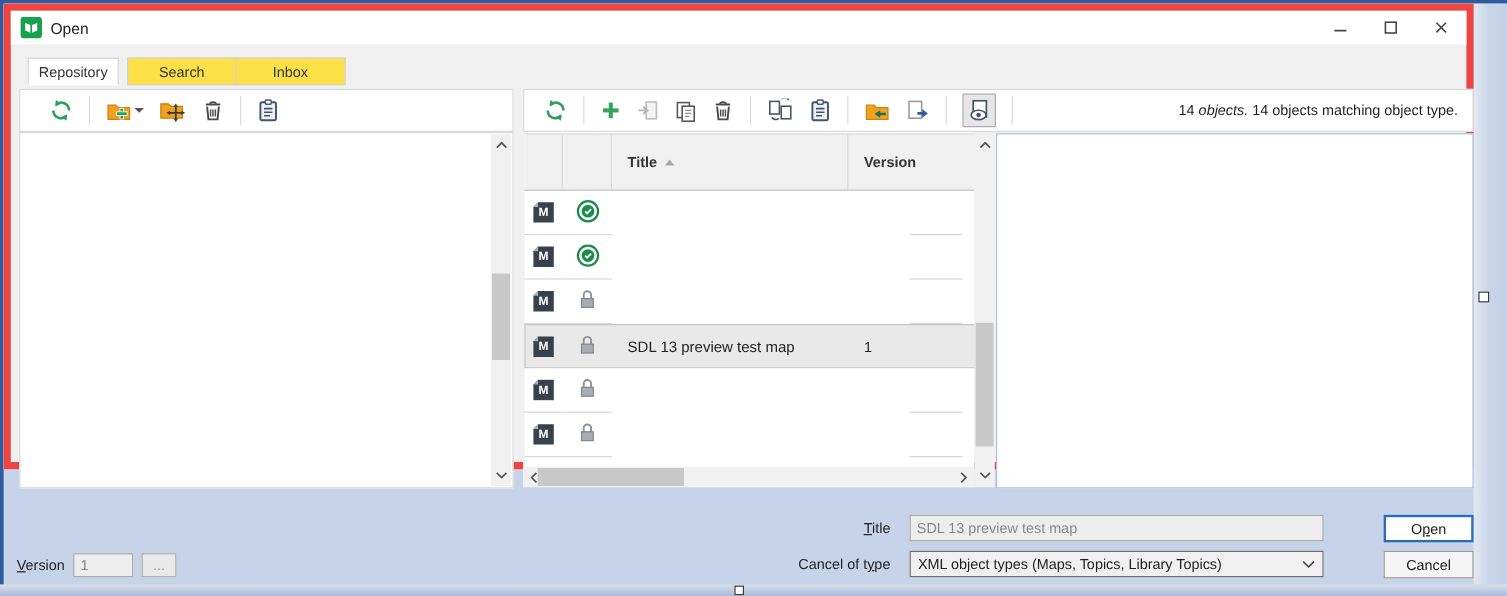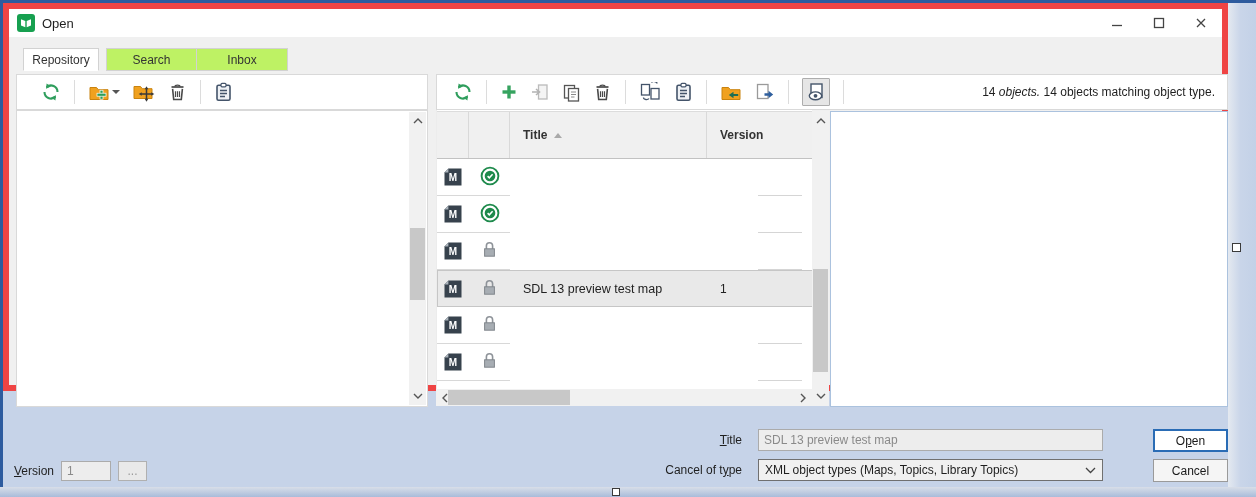--- a/index.html
+++ b/index.html
@@ -23,21 +23,21 @@
   .dialog{position:absolute;left:3px;top:3px;width:1225px;height:388px;
     background:var(--dialog_bg,#f0f0f0);border:6px solid #ef4444;box-sizing:border-box;}
 
   .titlebar{position:absolute;left:0;top:0;width:100%;height:28px;background:#fff;display:flex;align-items:center;}
   .app-icon{margin-left:8px;width:18px;height:18px;display:inline-flex;}
   .title-text{margin-left:7px;font-size:13px;color:#1f1f1f;}
   .win-controls{position:absolute;right:0;top:0;height:28px;display:flex;}
   .win-btn{width:42px;height:28px;display:flex;align-items:center;justify-content:center;cursor:pointer;}
 
   .tab{position:absolute;top:39px;height:23px;box-sizing:border-box;border:1px solid #d2d2d2;
-    background:#bef264;display:flex;align-items:center;justify-content:center;color:#333;cursor:pointer;}
+    background:#fde047;display:flex;align-items:center;justify-content:center;color:#333;cursor:pointer;}
   .tab.active{background:#fff;border-bottom-color:#fff;z-index:2;}
 
   .toolbar{position:absolute;top:65px;height:36px;background:#fff;border:1px solid var(--panel_border,#d9d9d9);
     box-sizing:border-box;display:flex;align-items:center;}
   .tb-left{left:7px;width:412px;padding-left:18px;}
   .tb-right{left:427px;width:792px;padding-left:10px;}
   .tbi{display:inline-flex;align-items:center;justify-content:center;margin:0 6px;cursor:pointer;}
   .tbsep{width:1px;height:24px;background:#dcdcdc;margin:0 7px;}
   .caret{width:0;height:0;border-left:4px solid transparent;border-right:4px solid transparent;border-top:4px solid #555;margin-left:2px;}
   .pressed{background:#e6e6e6;border:1px solid #adadad;width:28px;height:28px;box-sizing:border-box;border-radius:1px;}

